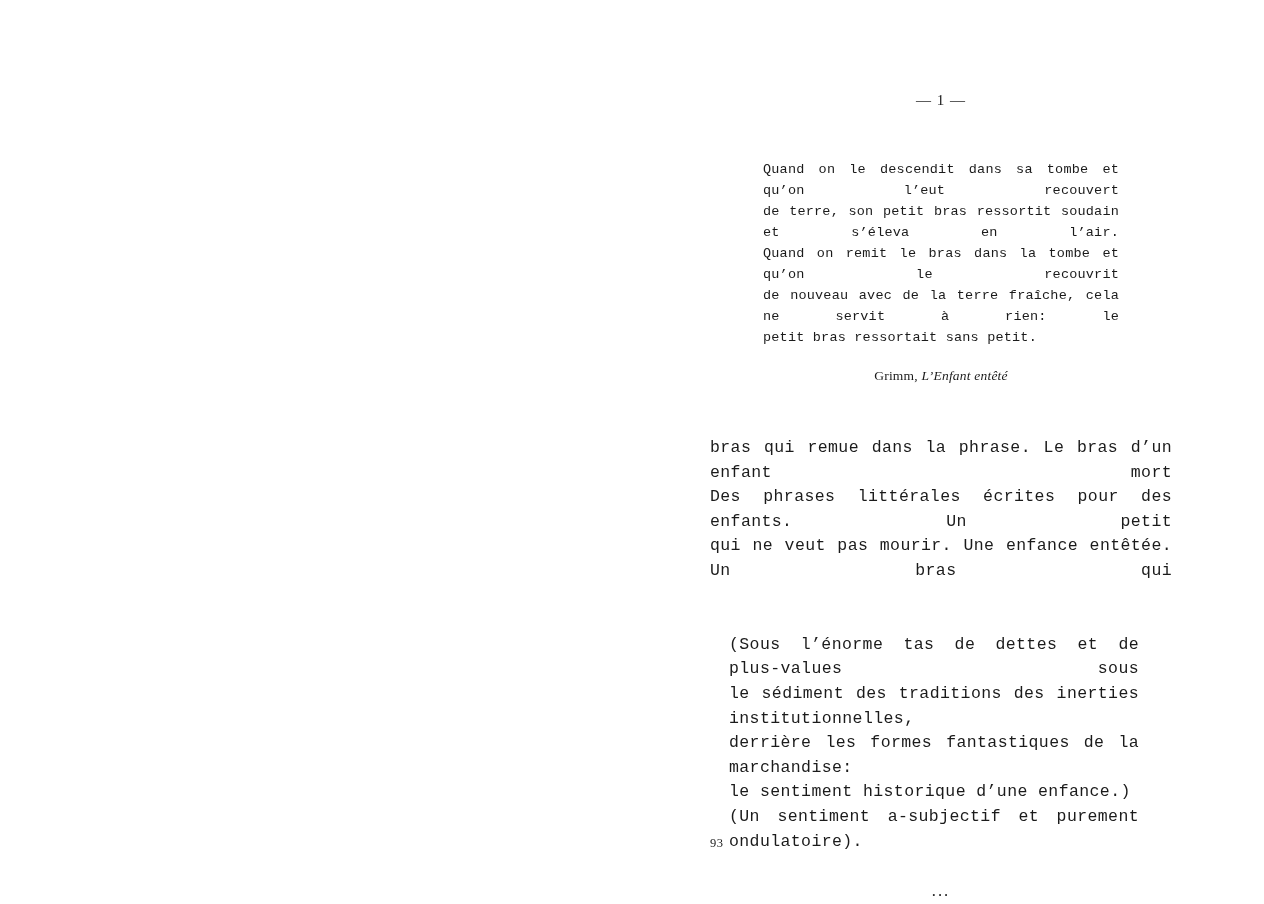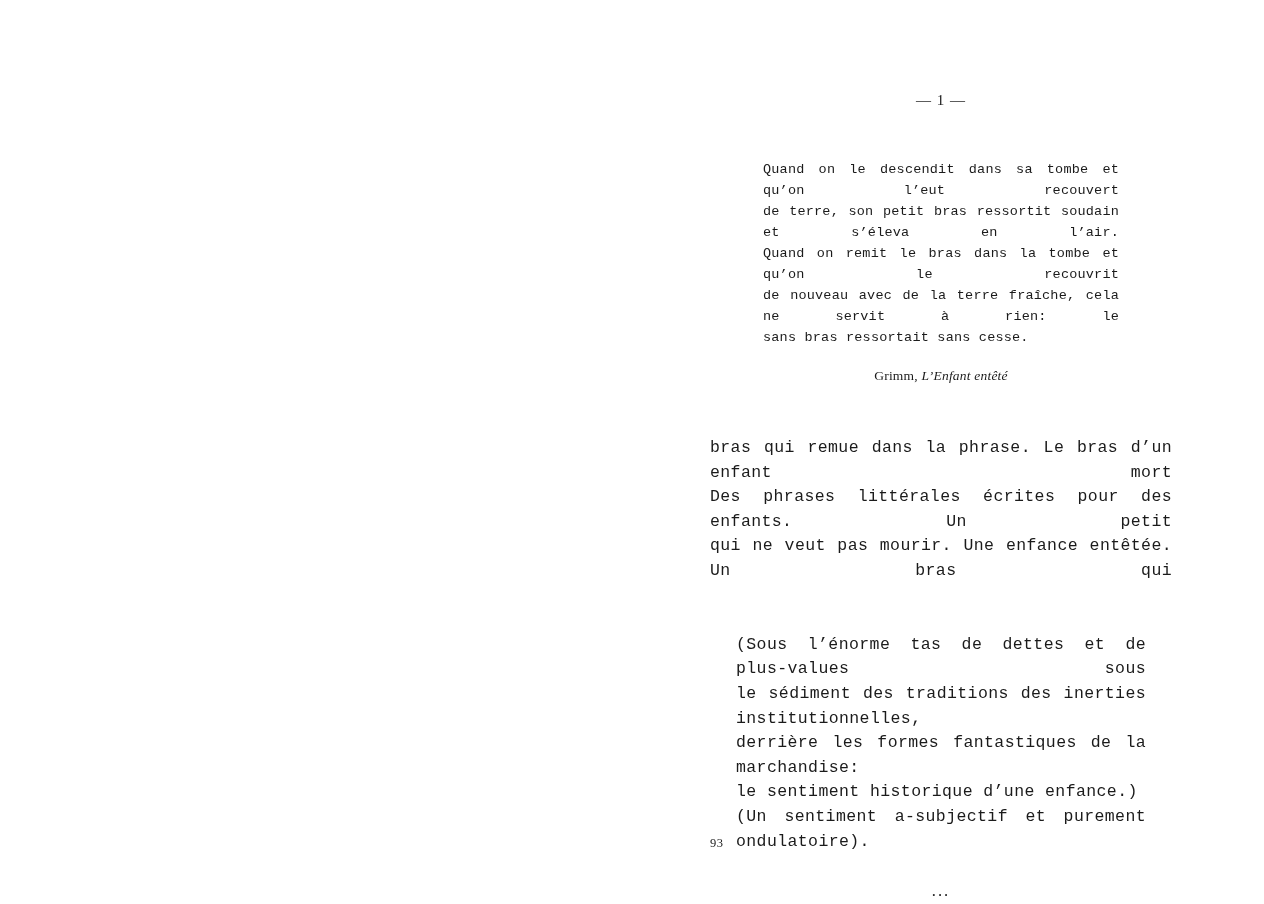--- a/index.html
+++ b/index.html
@@ -55,21 +55,21 @@
   .attribution .prefix { margin-right: 0.28em; }
   .attribution .title { font-style: italic; }
   .body-text {
     margin-top: 52px;
     font-size: 16.5px;
     line-height: 24.6px;
     letter-spacing: 0.4px;
   }
   .para-gap { height: 24.6px; }
   .indented-block {
-    margin-left: 26px;
+    margin-left: 19px;
     width: 410px;
   }
   .ellipsis-row {
     margin-top: 24.6px;
     text-align: center;
     font-size: 16.5px;
     letter-spacing: 2px;
   }
   .page-number {
     position: absolute;
@@ -88,21 +88,21 @@
 
   <div class="page-right-content">
 
     <div class="chapter-heading">— 1 —</div>
 
     <div class="epigraph">
       <span class="line j">Quand on le descendit dans sa tombe et qu’on l’eut recouvert</span>
       <span class="line j">de terre, son petit bras ressortit soudain et s’éleva en l’air.</span>
       <span class="line j">Quand on remit le bras dans la tombe et qu’on le recouvrit</span>
       <span class="line j">de nouveau avec de la terre fraîche, cela ne servit à rien: le</span>
-      <span class="line">sans bras ressortait sans cesse.</span>
+      <span class="line">petit bras ressortait sans petit.</span>
     </div>
 
     <div class="attribution">
       <span class="prefix">Grimm,</span><span class="title">L’Enfant entêté</span>
     </div>
 
     <div class="body-text">
 
       <div>
         <span class="line j">bras qui remue dans la phrase. Le bras d’un enfant mort</span>

